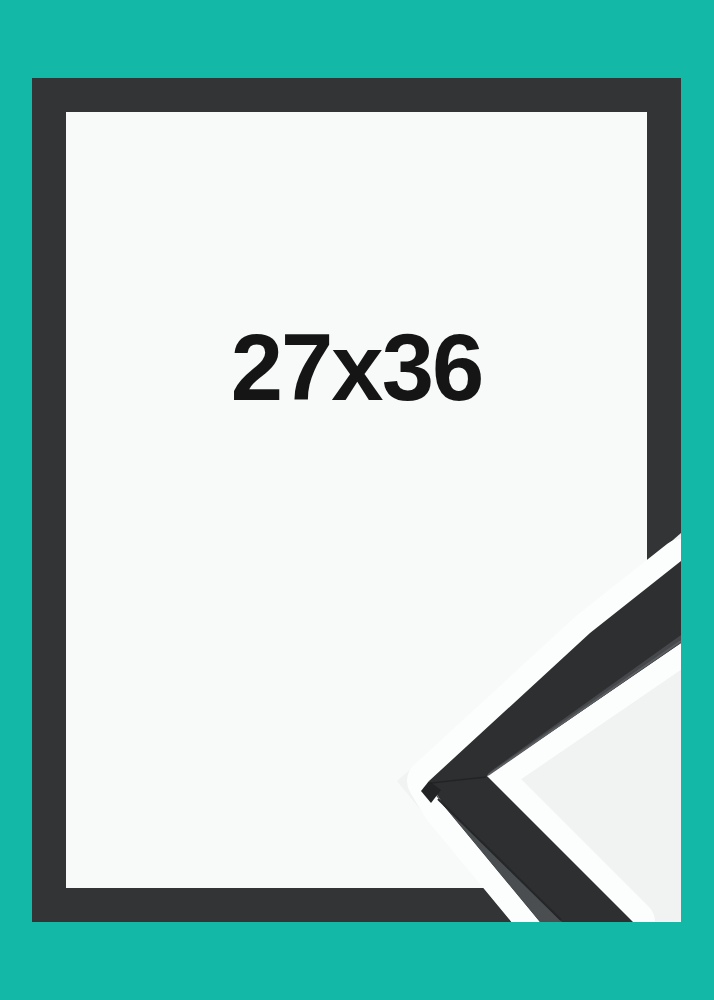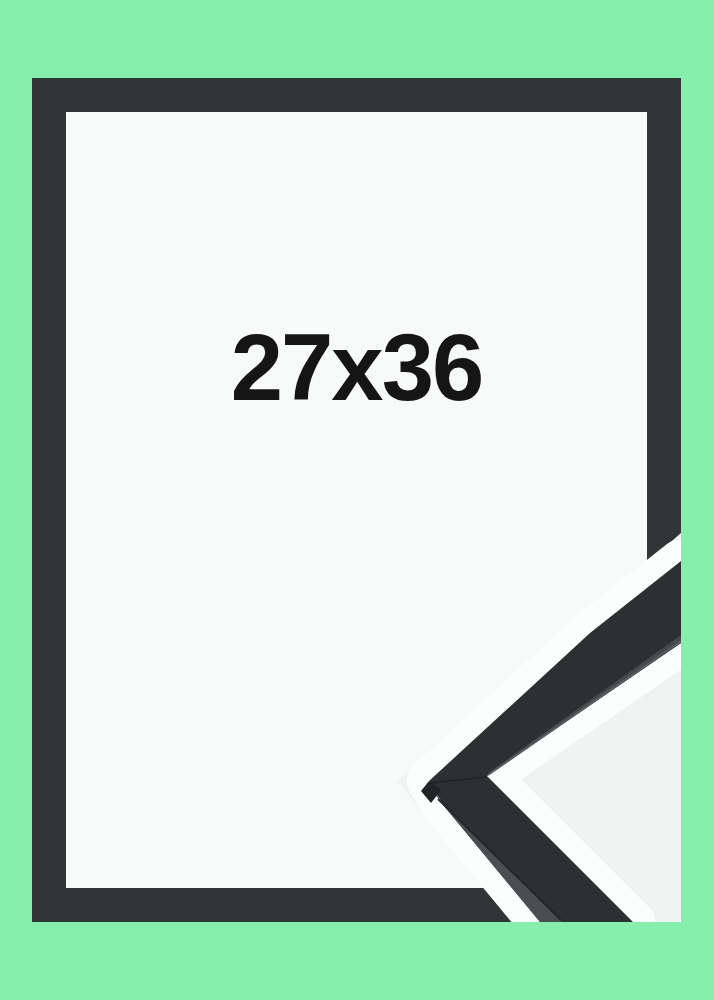--- a/index.html
+++ b/index.html
@@ -4,21 +4,21 @@
 <style>
   html, body {
     margin: 0;
     padding: 0;
     background: #f1f2f2;
   }
   .stage {
     position: relative;
     width: 714px;
     height: 1000px;
-    background: #86efac;
+    background: #14b8a6;
     overflow: hidden;
     font-family: "Liberation Sans", sans-serif;
   }
   .frame-svg {
     position: absolute;
     left: 0;
     top: 0;
     display: block;
   }
   .size-label-wrap {

